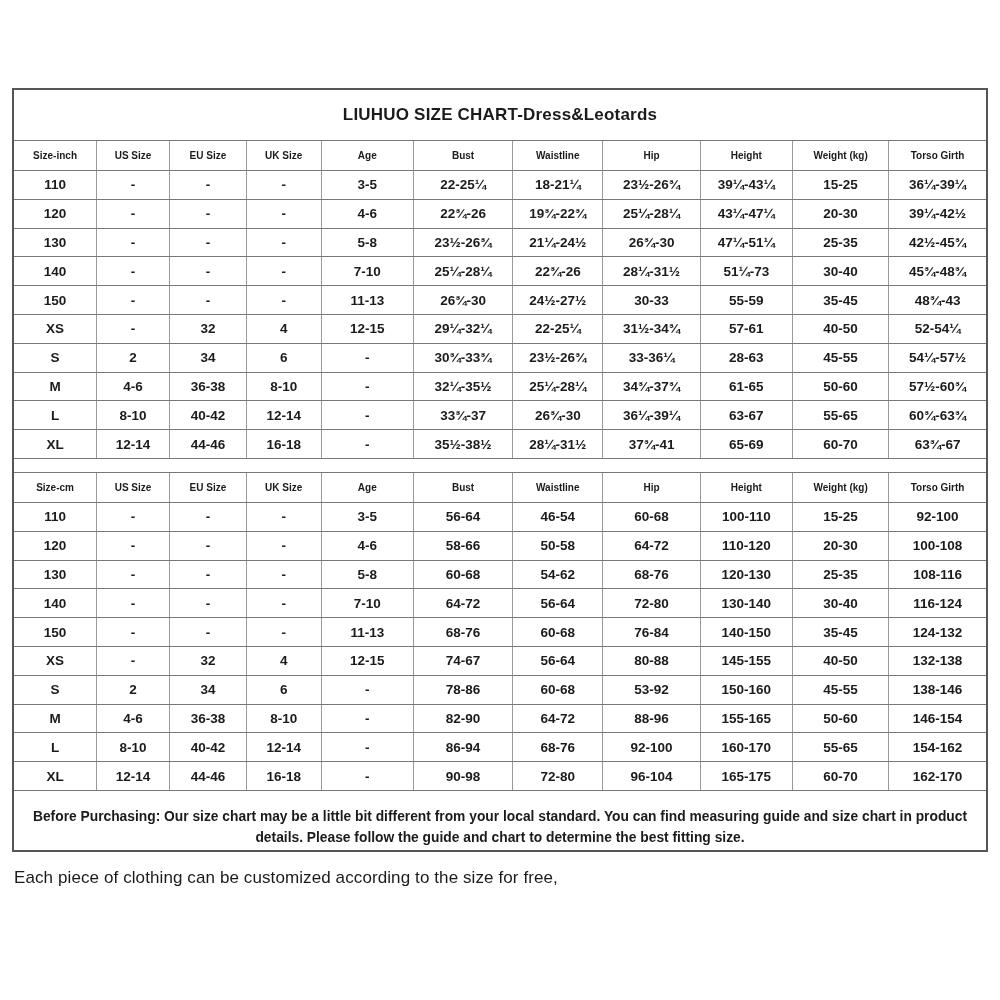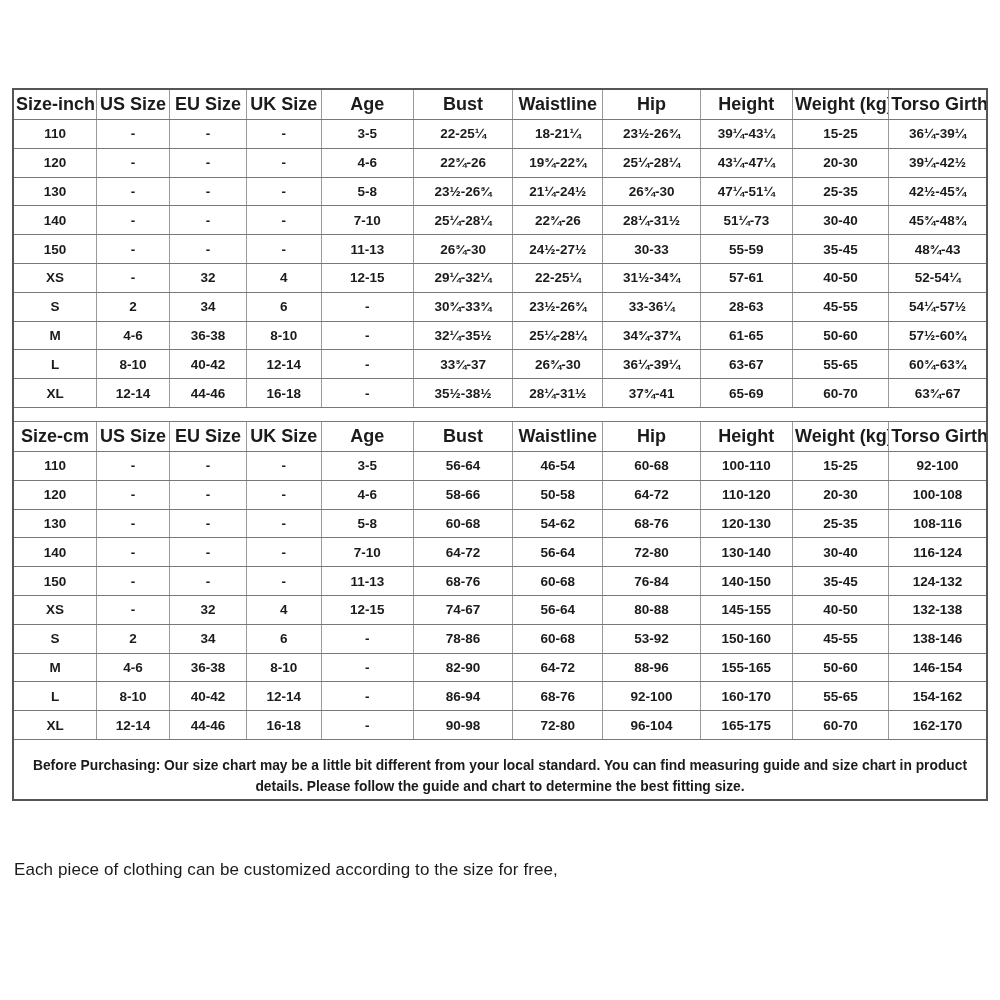--- a/index.html
+++ b/index.html
@@ -41,21 +41,21 @@
     border-bottom-color: #787878;
     text-align: center;
     vertical-align: middle;
     padding: 0 2px;
     font-weight: bold;
     white-space: nowrap;
     overflow: hidden;
   }
   table.size-table th {
     height: 29px;
-    font-size: 18px;
+    font-size: 10px;
   }
   table.size-table td {
     height: 27.8px;
     font-size: 13.5px;
   }
   .table-gap {
     height: 13px;
     border-top: 1px solid #777777;
     border-bottom: 1px solid #777777;
     background: #ffffff;
@@ -68,30 +68,31 @@
     line-height: 21px;
     padding: 15px 6px 2px 6px;
   }
   .bottom-notes {
     position: absolute;
     left: 14px;
     top: 852px;
     width: 980px;
   }
   .bottom-notes p {
-    margin: 8px 0 16px 0;
+    margin: 16px 0 16px 0;
     font-size: 17px;
     font-weight: normal;
     letter-spacing: 0.1px;
   }
 </style>
 </head>
 <body>
 
 <div class="chart-box">
+  <div class="chart-title">LIUHUO SIZE CHART-Dress&amp;Leotards</div>
 
   <table class="size-table" id="inch-table">
     <colgroup>
         <col style="width: 8.5%;">
         <col style="width: 7.5%;">
         <col style="width: 7.9%;">
         <col style="width: 7.7%;">
         <col style="width: 9.5%;">
         <col style="width: 10.2%;">
         <col style="width: 9.3%;">

